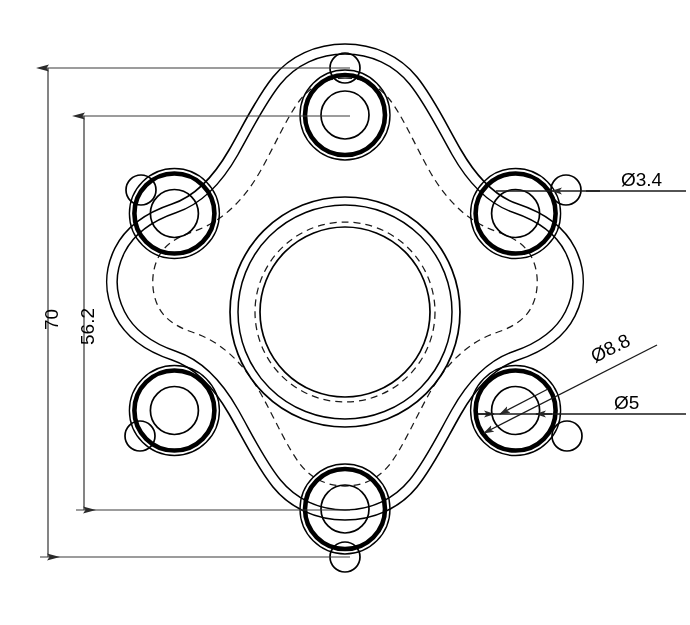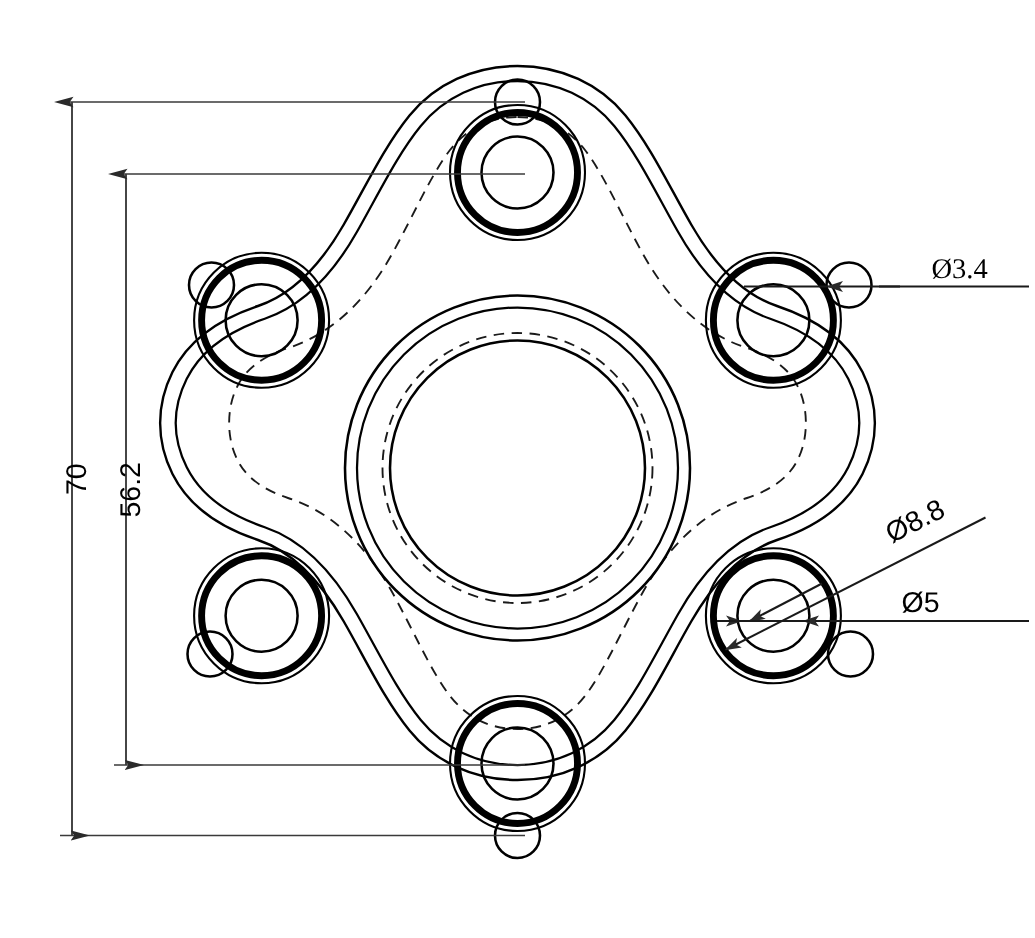--- a/index.html
+++ b/index.html
@@ -266,19 +266,19 @@
       <line class="leader-line" x1="478" y1="414" x2="494" y2="414" marker-end="url(#arrowTip)"></line>
       <line class="leader-line" x1="478" y1="414" x2="540" y2="414"></line>
     </g>
 
   </svg>
 
   <div class="dim-text dim-text-vert" style="left:42px; top:330px; transform: rotate(-90deg);">70</div>
 
   <div class="dim-text dim-text-vert" style="left:78px; top:345px; transform: rotate(-90deg);">56.2</div>
 
-  <div class="dim-text" style="left:621px; top:170px;font-family:Liberation Serif, serif;">Ø3.4</div>
+  <div class="dim-text" style="left:621px; top:170px;">Ø3.4</div>
 
   <div class="dim-text" style="left:592px; top:348px; transform: rotate(-27deg); transform-origin: 0 50%;">Ø8.8</div>
 
-  <div class="dim-text" style="left:601px; top:393px;">Ø5</div>
+  <div class="dim-text" style="left:614px; top:393px;">Ø5</div>
 
 </div>
 
 </body></html>

